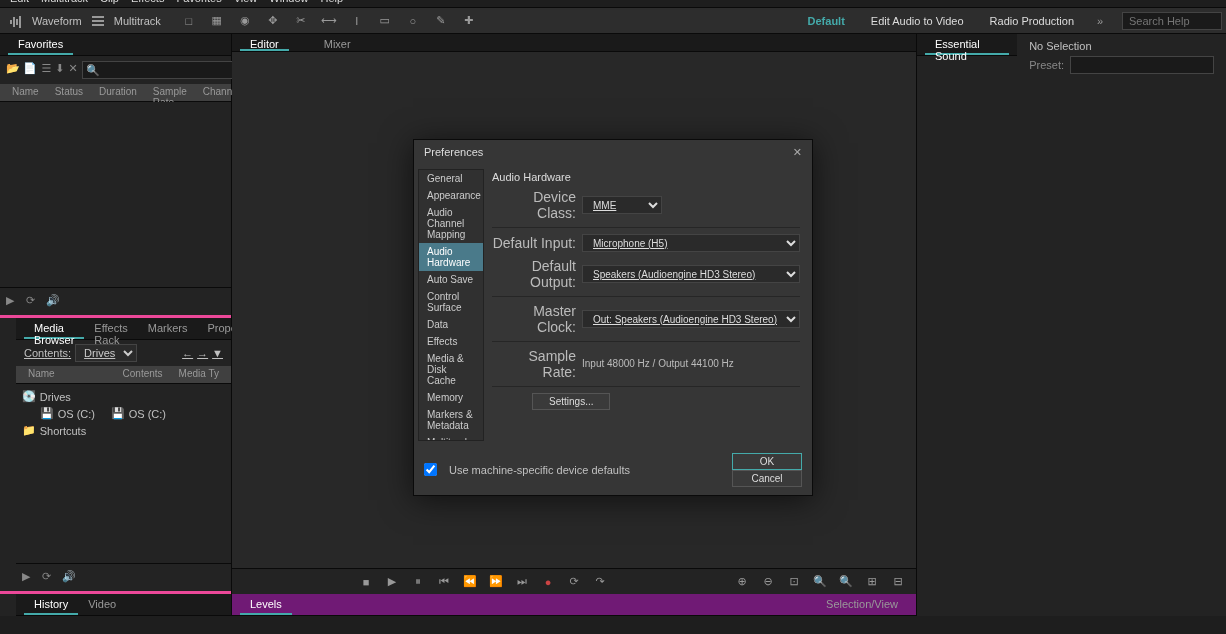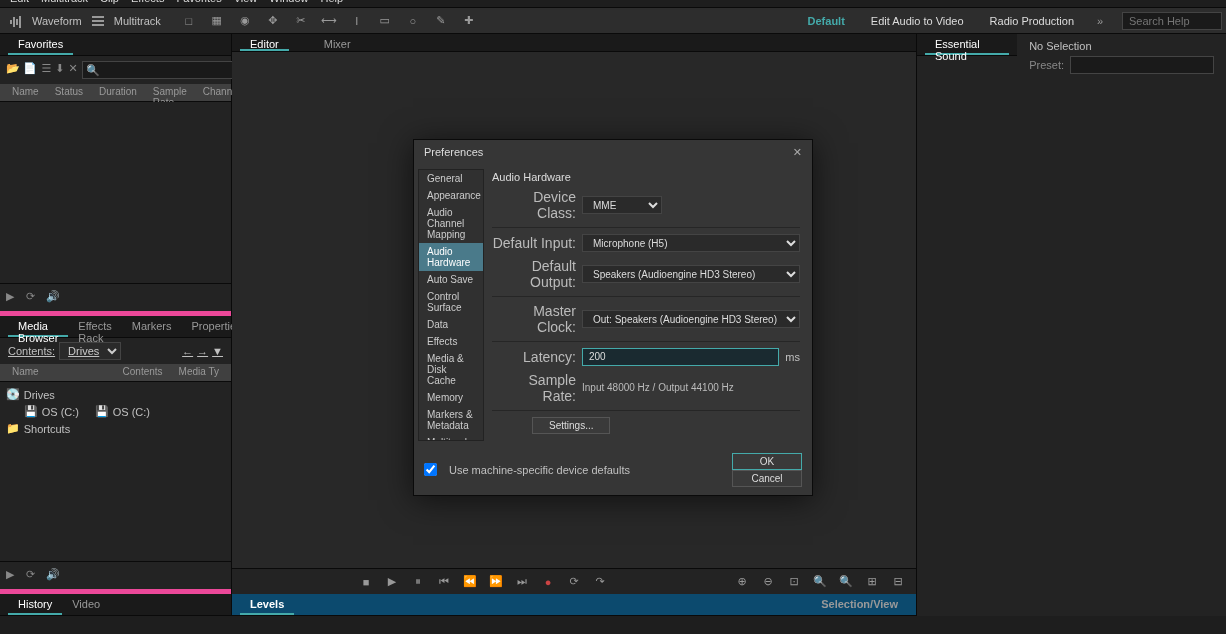--- a/index.html
+++ b/index.html
@@ -17,53 +17,53 @@
 .left-panel { width: 232px; background: #232323; border-right: 1px solid #0a0a0a; display: flex; flex-direction: column; }
 .panel-tabs { height: 22px; background: #1a1a1a; display: flex; padding: 0 8px; border-bottom: 1px solid #0a0a0a; }
 .panel-tab { padding: 4px 10px; color: #999; border-bottom: 2px solid transparent; }
 .panel-tab.active { color: #fff; border-bottom: 2px solid #4aa; }
 .panel-toolbar { height: 28px; display: flex; align-items: center; padding: 0 6px; gap: 4px; }
 .panel-toolbar .icon-sm { width: 16px; height: 16px; color: #888; }
 .search-field { flex: 1; background: #1a1a1a; border: 1px solid #444; padding: 2px 4px; color: #888; margin-left: auto; }
 .column-headers { height: 18px; background: #404040; display: flex; padding: 0 4px; border-bottom: 1px solid #0a0a0a; }
 .col { padding: 2px 8px; color: #999; font-size: 10px; }
 .panel-body { flex: 1; background: #232323; }
-.sub-panel { border-top: 5px solid #ec4899; }
+.sub-panel { border-top: 3px solid #ec4899; padding-left: 16px; }
 .contents-bar { display: flex; align-items: center; padding: 4px 8px; gap: 4px; text-decoration: underline; }
 .contents-bar select { background: #2a2a2a; border: 1px solid #444; color: #ccc; padding: 1px 4px; }
 .tree { padding: 4px 2px; }
 .tree-row { display: flex; align-items: center; padding: 2px 4px; gap: 4px; }
 .tree-row .indent { width: 14px; }
 .center-panel { flex: 1; background: #282828; display: flex; flex-direction: column; }
 .editor-tabs { height: 18px; display: flex; padding: 0 8px; background: #1a1a1a; gap: 25px; }
 .editor-body { flex: 1; background: #282828; position: relative; }
 .right-panel { width: 310px; background: #232323; border-left: 1px solid #0a0a0a; display: flex; flex-direction: row; }
 .right-section { padding: 6px 12px; }
 .label { color: #888; margin-right: 6px; }
 .preset-row { display: flex; align-items: center; margin-top: 4px; }
 .preset-input { flex: 1; background: #1a1a1a; border: 1px solid #444; height: 18px; }
 .transport-bar { height: 26px; background: #232323; display: flex; align-items: center; padding: 0 8px; gap: 6px; border-top: 1px solid #0a0a0a; }
 .transport-btn { width: 20px; height: 16px; color: #999; display: inline-flex; justify-content: center; align-items: center; }
-.bottom-tabs { height: 22px; display: flex; padding: 0 8px; background: #0c4a6e; font-weight: bold; }
+.bottom-tabs { height: 22px; display: flex; padding: 0 8px; background: #701a75; }
 .bottom-tabs-right { margin-left: auto; }
 
 .modal-overlay { position: absolute; inset: 0; display: flex; align-items: center; justify-content: center; }
 .modal { width: 400px; background: #363636; border: 1px solid #0a0a0a; box-shadow: 0 4px 30px rgba(0,0,0,0.6); display: flex; flex-direction: column; }
 .modal-title { padding: 6px 10px; color: #ddd; display: flex; align-items: center; }
 .modal-title .title-text { flex: 1; }
 .modal-close { color: #aaa; cursor: pointer; }
 .modal-body { display: flex; height: 280px; }
 .pref-list { width: 130px; background: #303030; border: 1px solid #222; margin: 4px; overflow-y: auto; }
 .pref-item { padding: 3px 8px; color: #ccc; font-size: 10px; }
 .pref-item.active { background: #4a7a8a; color: #fff; }
 .pref-content { flex: 1; padding: 6px 12px 6px 4px; }
 .pref-heading { color: #ddd; margin-bottom: 6px; }
 .pref-row { display: flex; align-items: center; margin: 6px 0; gap: 6px; }
 .pref-label { width: 84px; text-align: right; color: #bbb; font-size: 14px; }
-.pref-select, .pref-input { flex: 1; background: #2a2a2a; border: 1px solid #444; color: #ddd; padding: 2px 6px; font-size: 10px; height: 18px; }
+.pref-select, .pref-input { flex: 1; background: #2a2a2a; border: 1px solid #444; color: #ddd; padding: 2px 6px; font-size: 10px; height: 18px; text-decoration: underline; }
 .pref-input.focused { border: 1px solid #4aa; background: #1a2a30; }
 .pref-hr { height: 1px; background: #262626; margin: 6px 0; }
 .pref-static { color: #bbb; font-size: 10px; }
 .settings-btn { background: #3a3a3a; border: 1px solid #555; color: #ddd; padding: 2px 16px; font-size: 10px; }
 .modal-footer { display: flex; padding: 8px 10px; gap: 8px; align-items: center; }
 .modal-footer .check { margin-right: 4px; }
 .modal-footer-btns { margin-left: auto; display: flex; gap: 0; flex-direction: column; }
 .btn { background: #3a3a3a; border: 1px solid #555; color: #ddd; padding: 2px 0; width: 70px; text-align: center; font-size: 10px; }
 .btn.primary { border: 1px solid #4aa; }
 svg { width: 14px; height: 14px; fill: currentColor; }
@@ -290,25 +290,20 @@
           <span class="pref-label">Default Output:</span>
           <select class="pref-select"><option>Speakers (Audioengine HD3 Stereo)</option></select>
         </div>
         <div class="pref-hr"></div>
         <div class="pref-row">
           <span class="pref-label">Master Clock:</span>
           <select class="pref-select"><option>Out: Speakers (Audioengine HD3 Stereo)</option></select>
         </div>
         <div class="pref-hr"></div>
         <div class="pref-row">
-          <span class="pref-label">Latency:</span>
-          <input class="pref-input focused" value="200" style="">
-          <span>ms</span>
-        </div>
-        <div class="pref-row">
           <span class="pref-label">Sample Rate:</span>
           <span class="pref-static">Input 48000 Hz / Output 44100 Hz</span>
         </div>
         <div class="pref-hr"></div>
         <div class="pref-row" style="justify-content:flex-start;padding-left:40px;">
           <button class="settings-btn">Settings...</button>
         </div>
       </div>
     </div>
     <div class="modal-footer">

